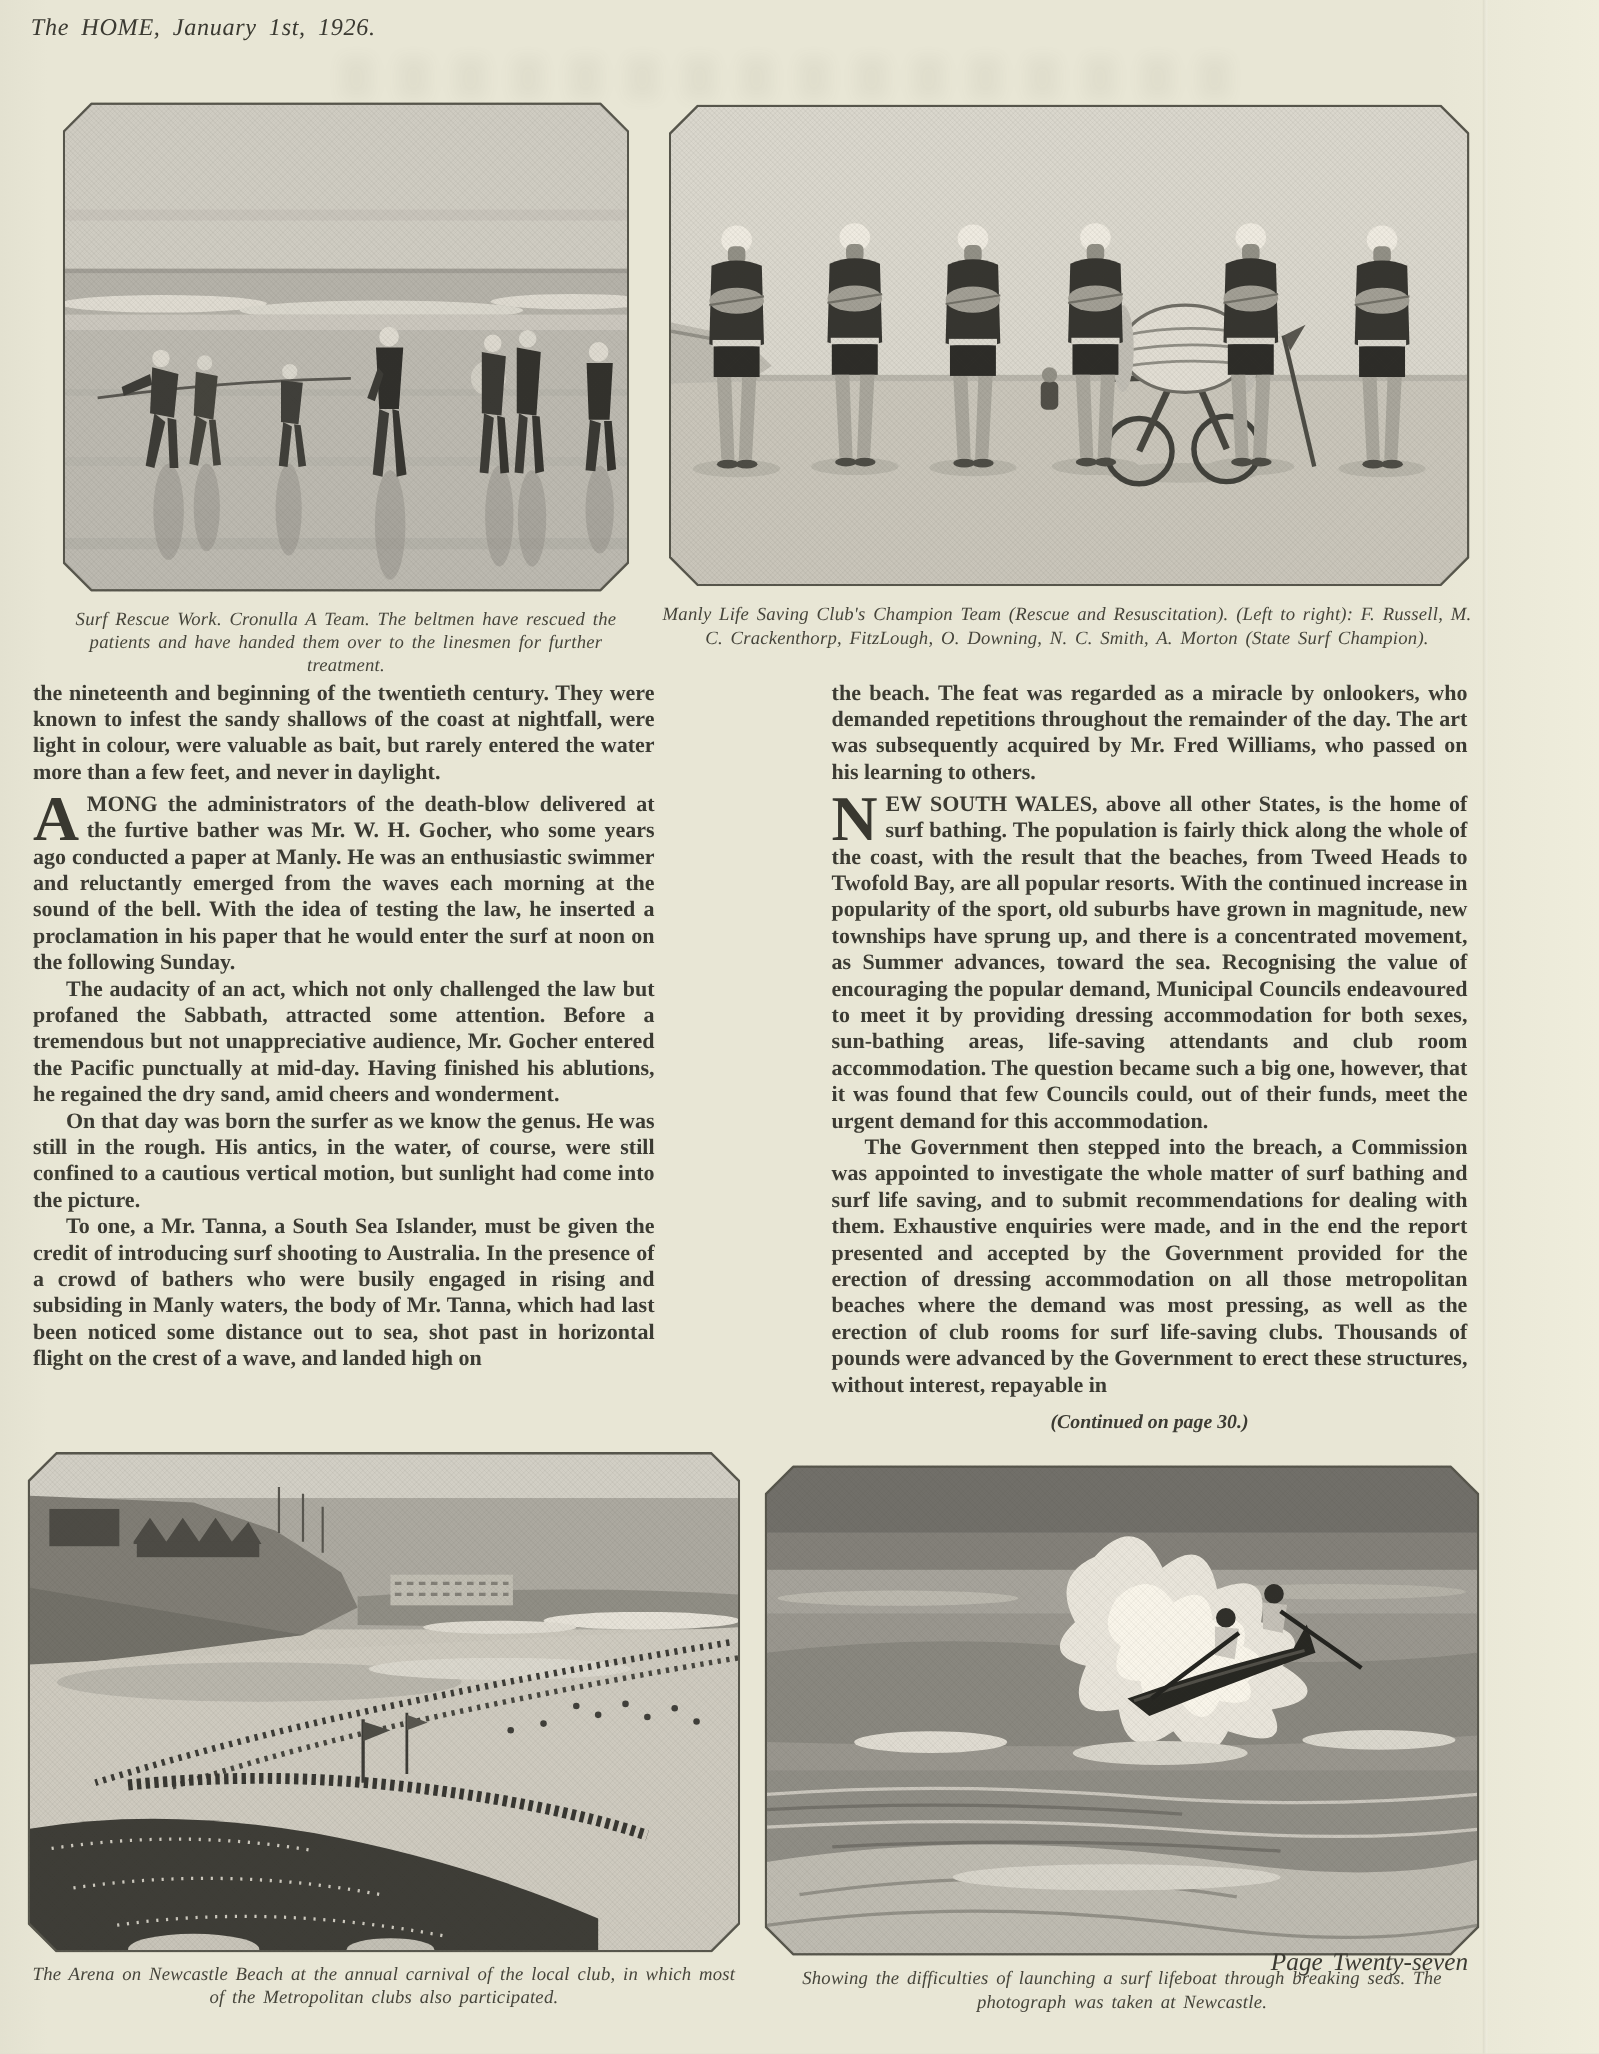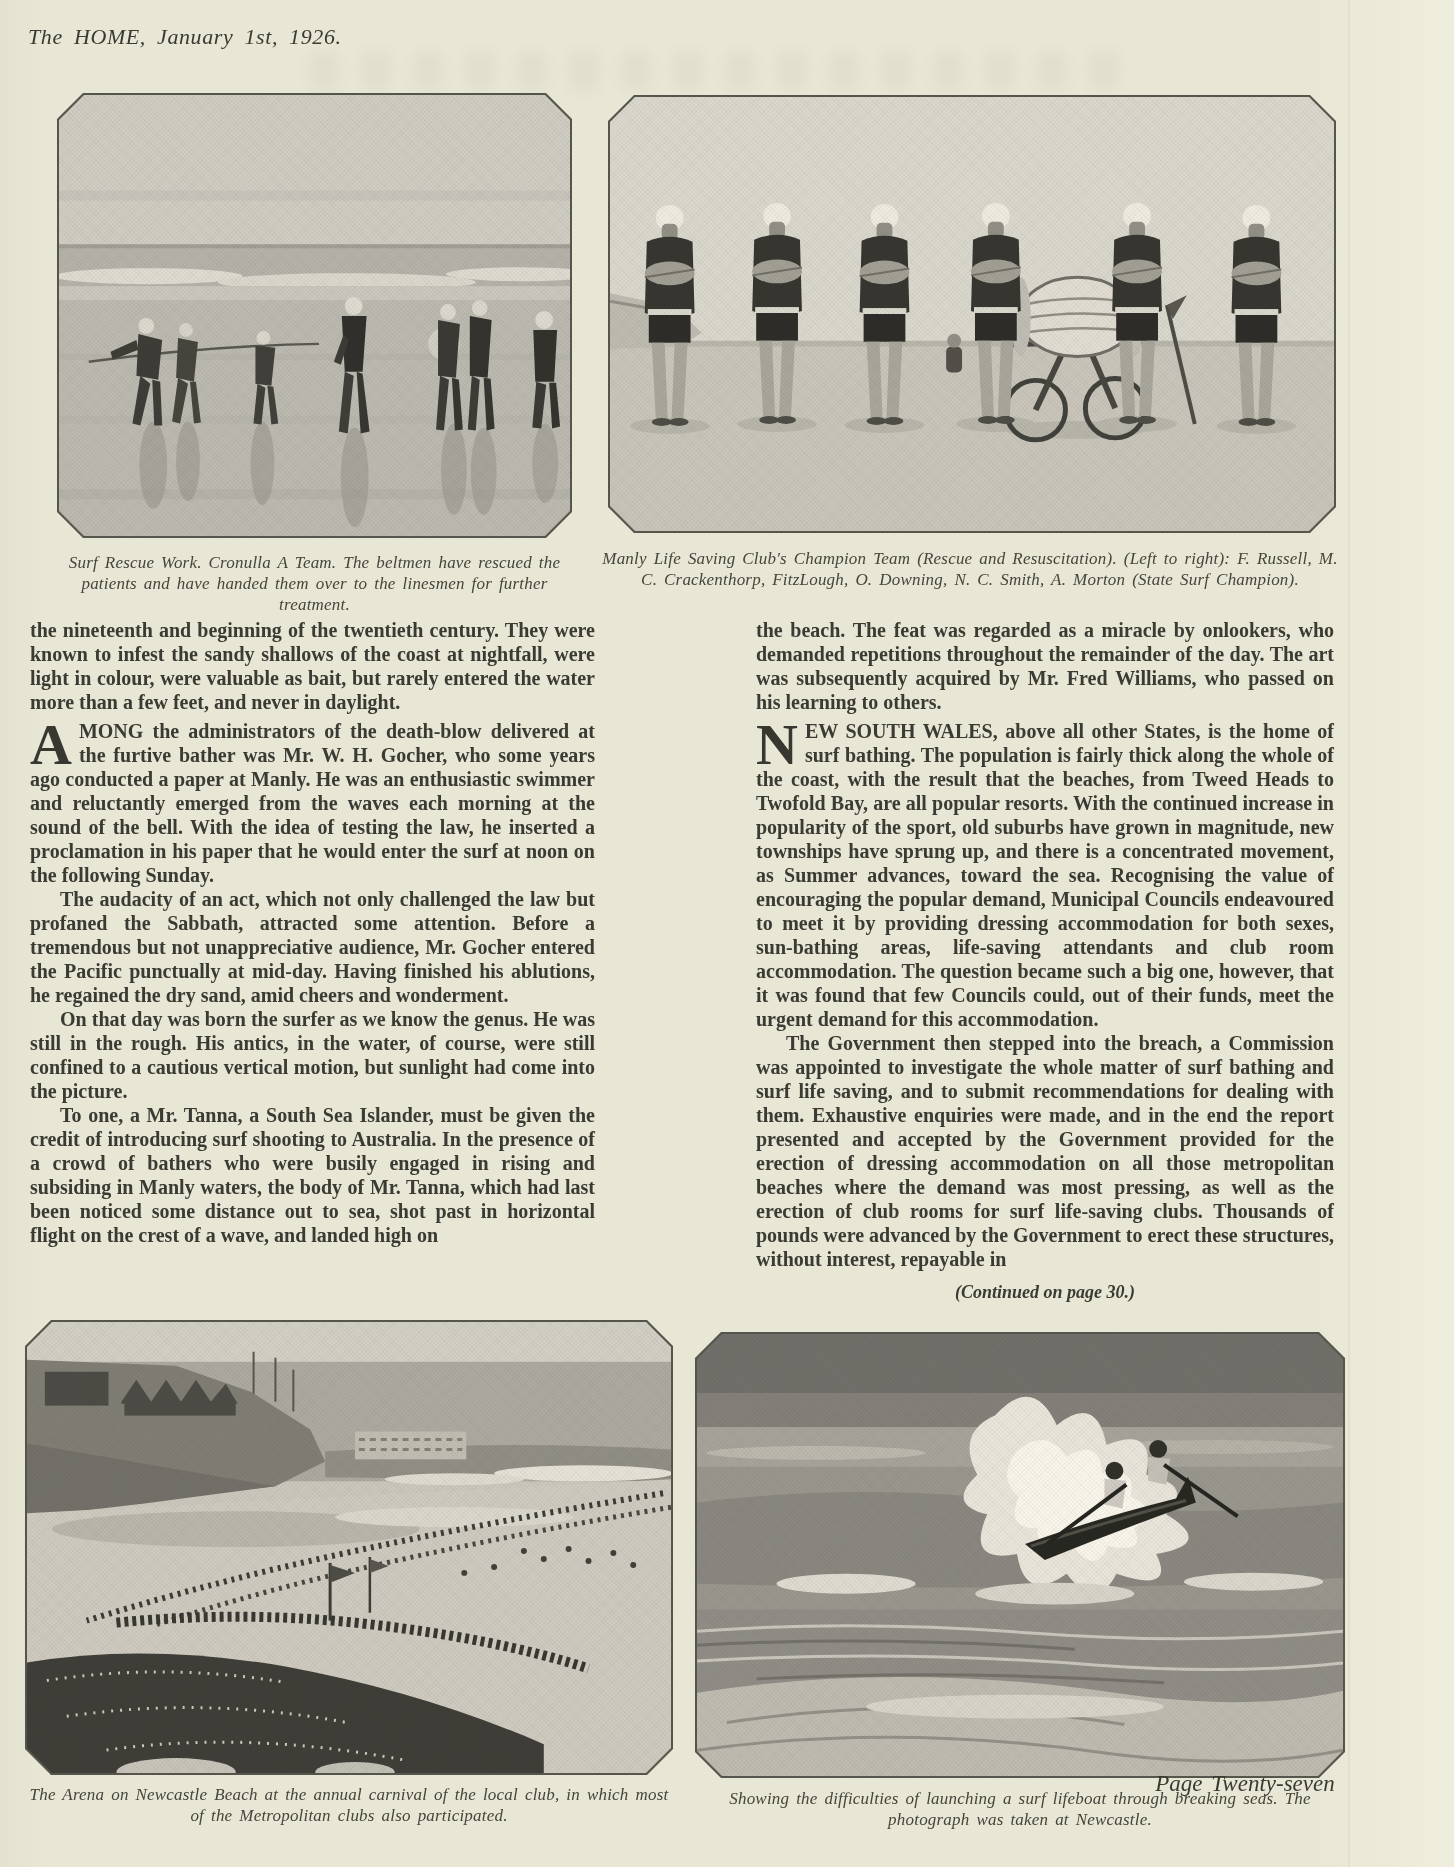--- a/index.html
+++ b/index.html
@@ -11,21 +11,21 @@
     background-image:linear-gradient(90deg,#e3e1d0 0,#e8e6d5 3%,#e8e6d5 90%,#ebe9d8 94%,#efeddc 100%);
     overflow:hidden;
     font-family:"Liberation Serif","DejaVu Serif",serif;
     color:#3c3b33;
   }
   .crease{position:absolute;left:1348px;top:0;width:4px;height:100%;
     background:linear-gradient(90deg,rgba(115,110,90,.10),rgba(255,255,255,.20));}
   .ghost{position:absolute;left:310px;top:52px;width:820px;height:38px;
     background:repeating-linear-gradient(90deg,rgba(90,88,70,.55) 0 28px,transparent 28px 52px);
     filter:blur(7px);opacity:.10;}
-  .masthead{position:absolute;left:28px;top:24px;font-style:italic;font-size:22px;
+  .masthead{position:absolute;left:28px;top:12px;font-style:italic;font-size:22px;
     letter-spacing:.6px;word-spacing:5px;color:#3b3a32;}
   
   .photo{position:absolute;background:#57564c;
     clip-path:polygon(26px 0,calc(100% - 26px) 0,100% 26px,100% calc(100% - 26px),
       calc(100% - 26px) 100%,26px 100%,0 calc(100% - 26px),0 26px);}
   .photo svg{position:absolute;left:2px;top:2px;width:calc(100% - 4px);height:calc(100% - 4px);
     clip-path:polygon(25px 0,calc(100% - 25px) 0,100% 25px,100% calc(100% - 25px),
       calc(100% - 25px) 100%,25px 100%,0 calc(100% - 25px),0 25px);
     filter:sepia(.14) saturate(.7);}
   .photo::after{content:"";position:absolute;inset:0;pointer-events:none;

